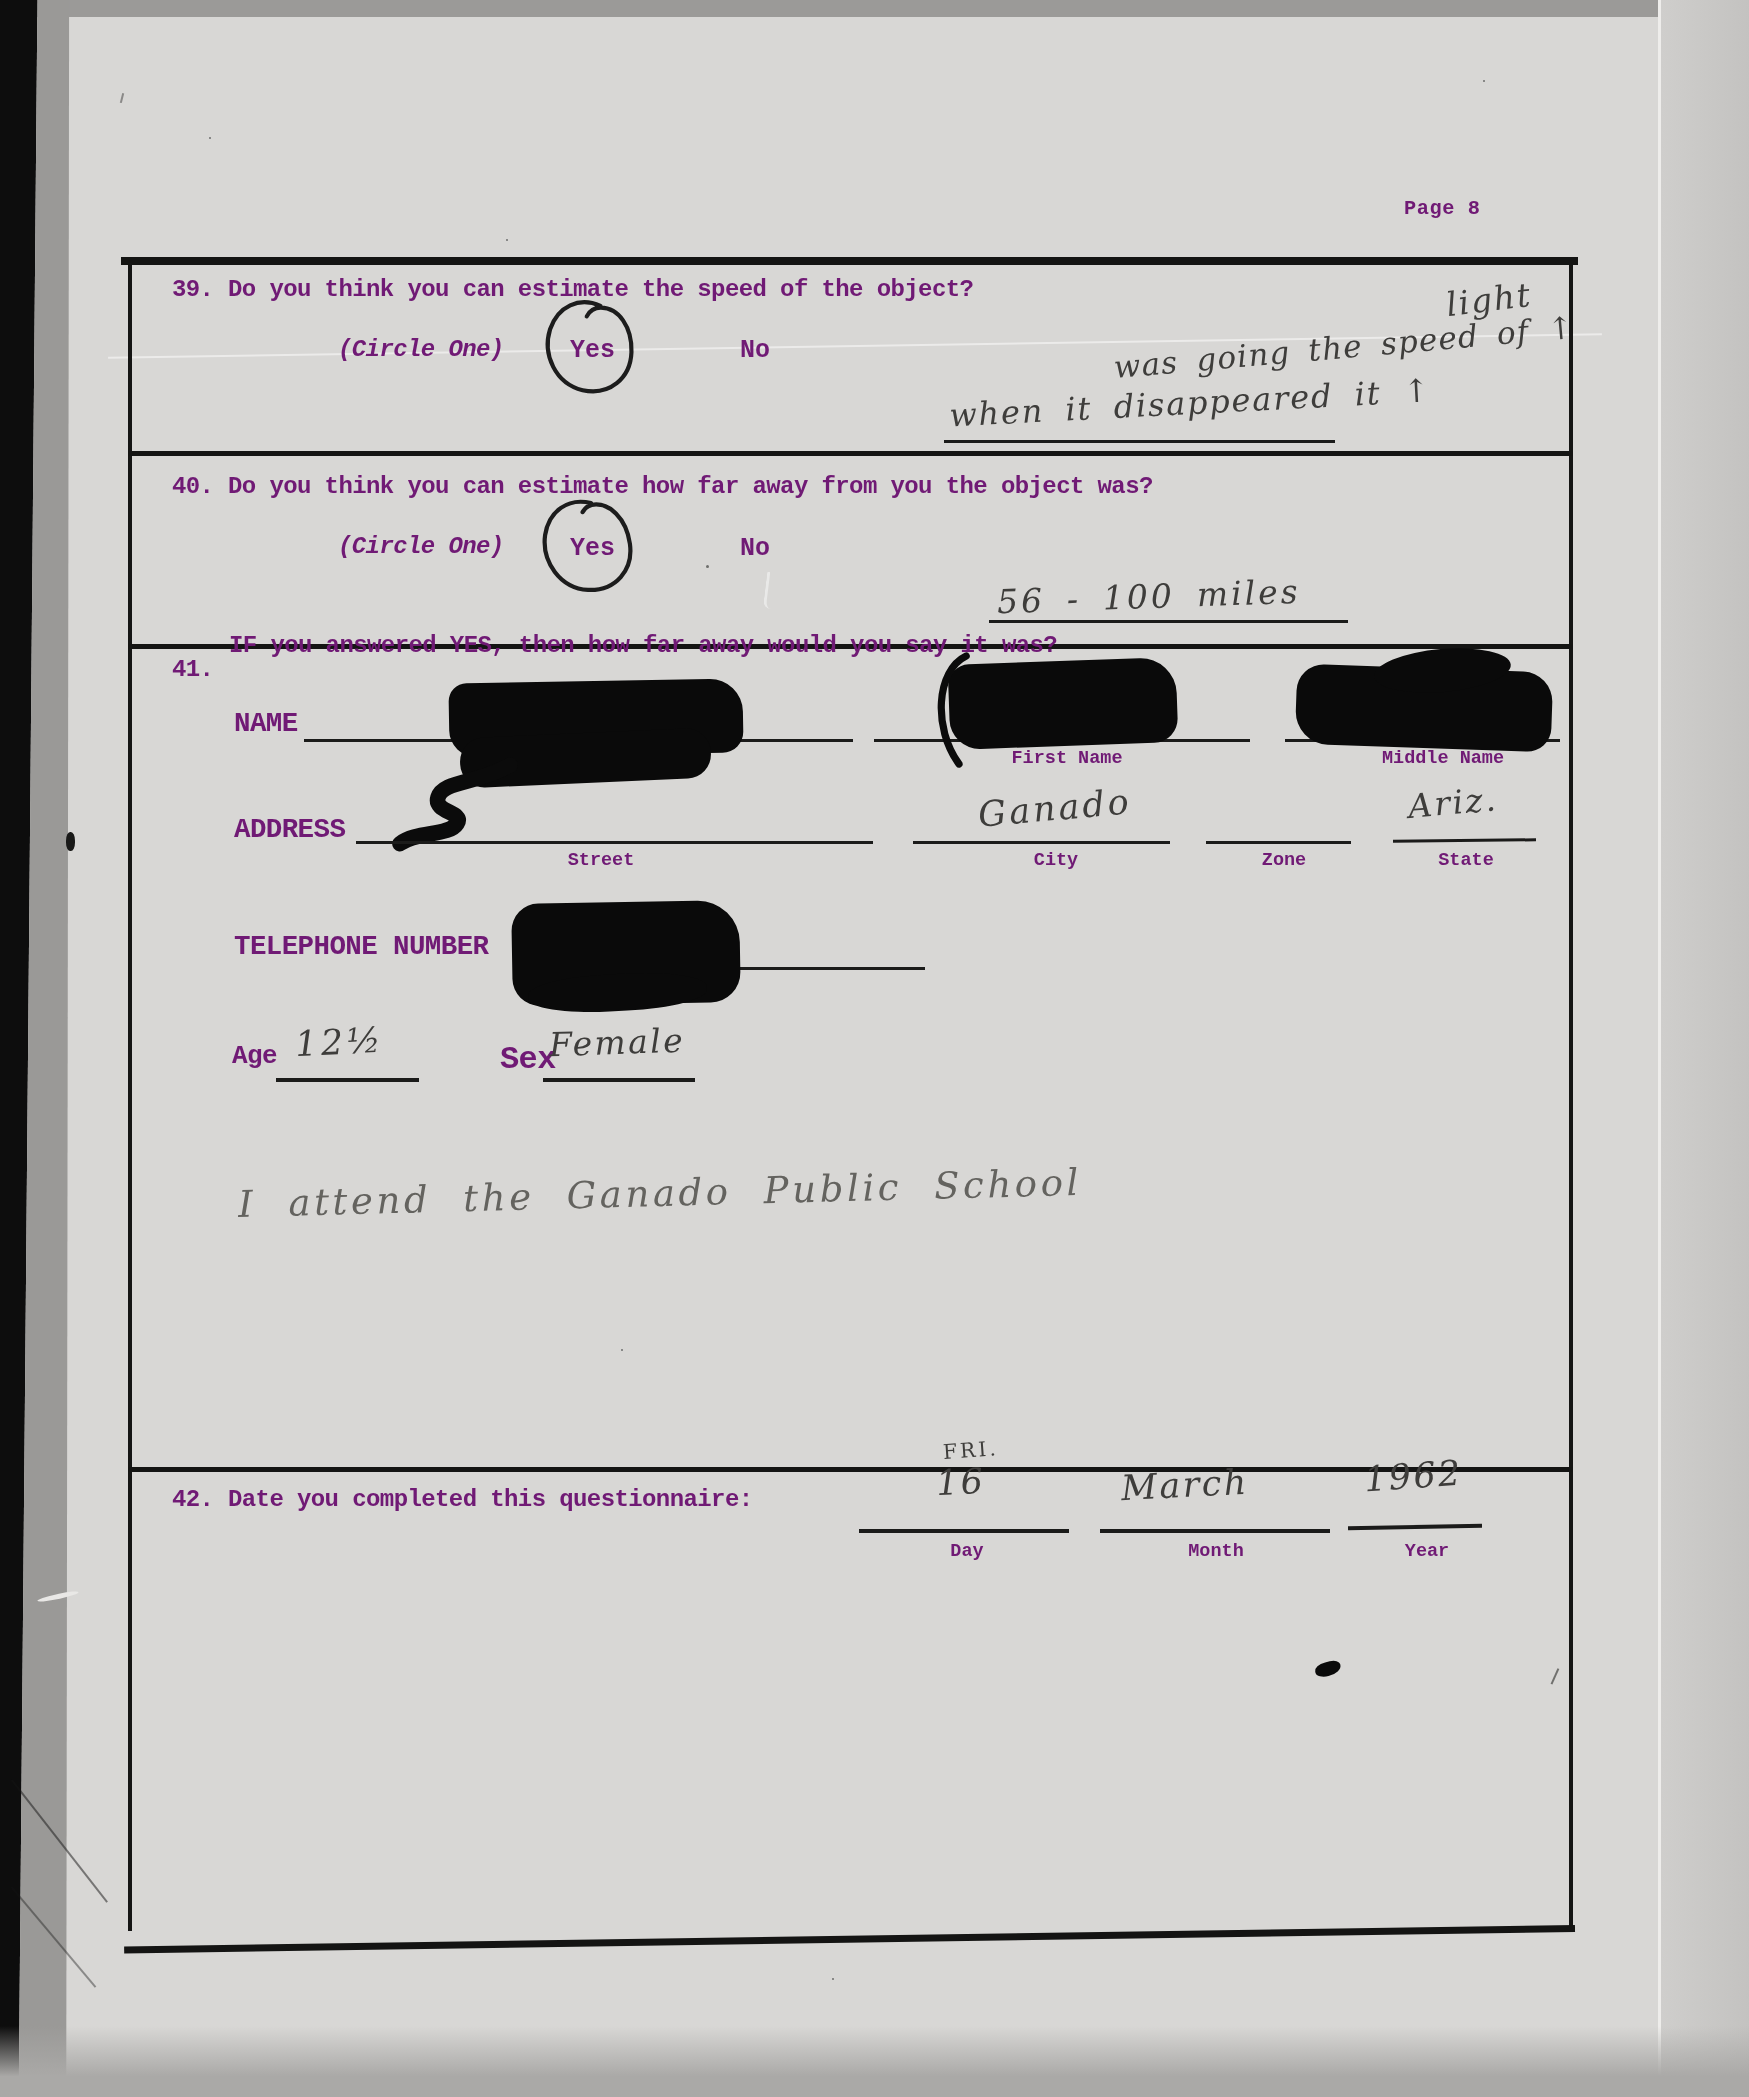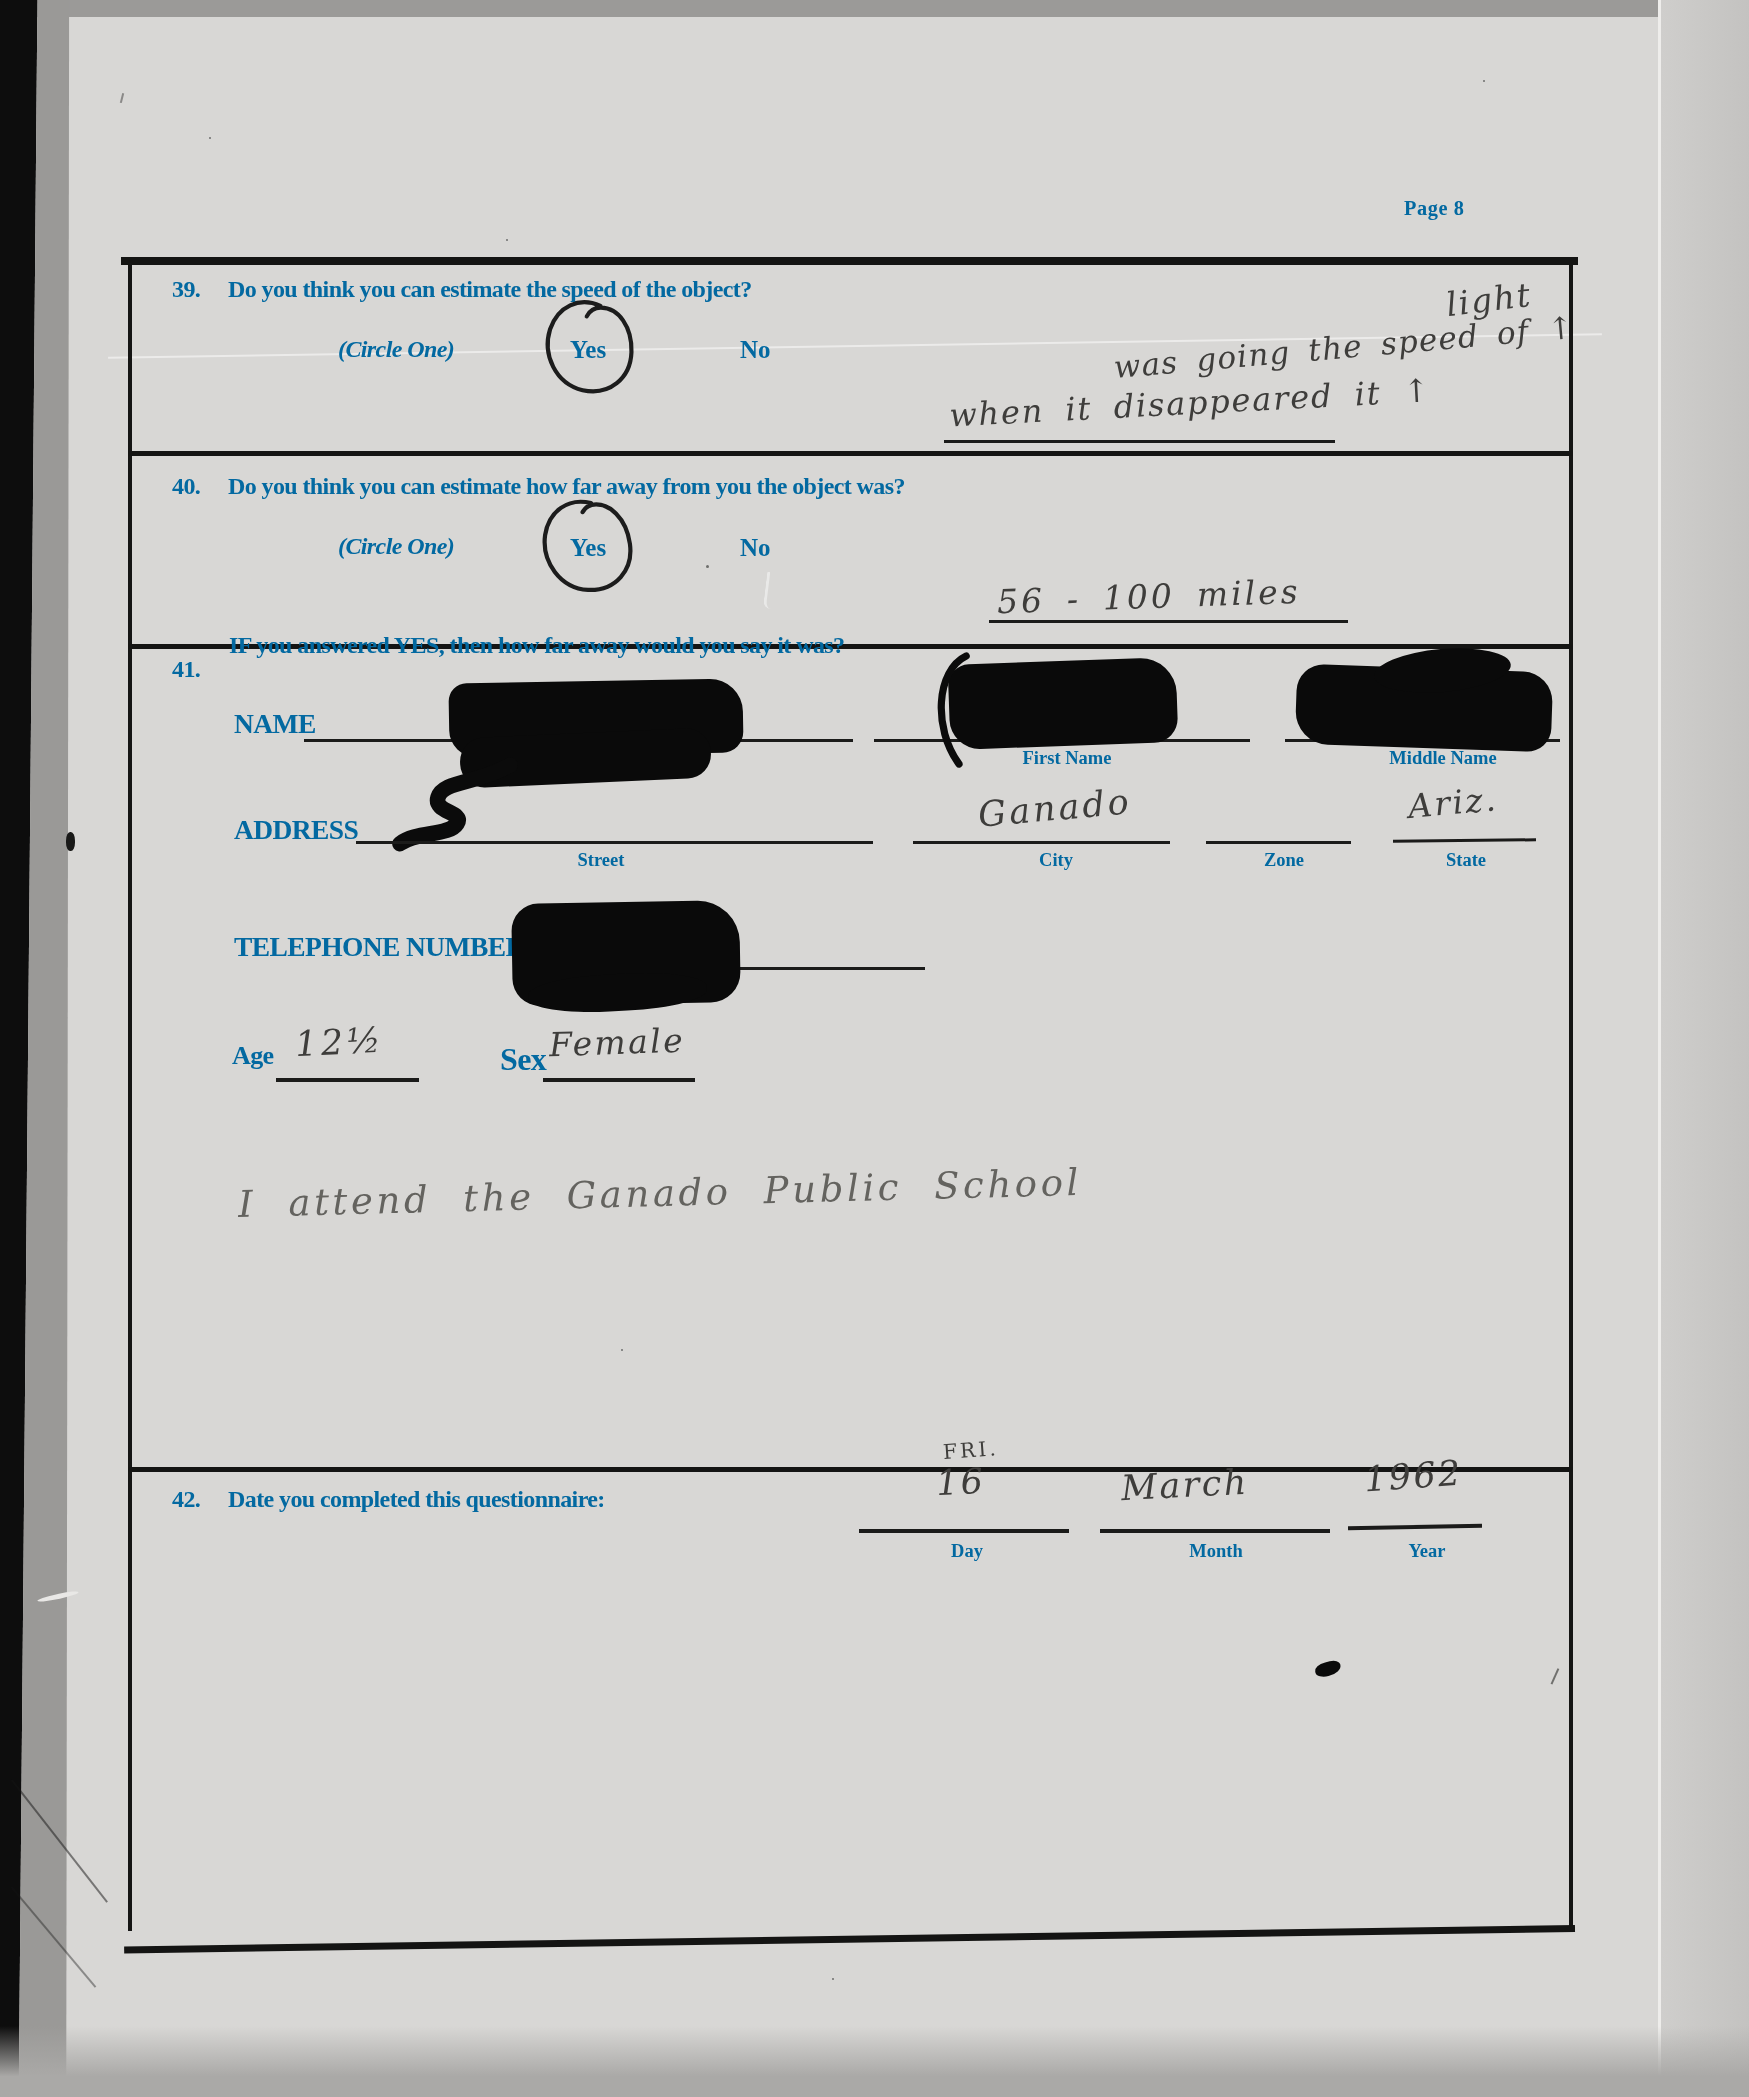--- a/index.html
+++ b/index.html
@@ -2,21 +2,21 @@
 <html style="font-size:9.6px"><head>
 <meta charset="utf-8">
 <style>
   html,body{margin:0;padding:0;background:#2a2a2a;}
   #scan{
     position:relative; width:1750px; height:2097px; overflow:hidden;
     background:#d8d7d5;
   }
   .abs{position:absolute;}
   
-  .t{position:absolute; font-family:Liberation Serif, serif; font-weight:bold; color:#0369a1; white-space:nowrap;text-align:center;}
+  .t{position:absolute; font-family:Liberation Mono, monospace; font-weight:bold; color:#701a75; white-space:nowrap;text-align:center;}
   .q{font-size:24px; letter-spacing:-0.6px;}
   .ital{font-size:24px; font-style:italic; letter-spacing:-0.6px;}
   .yesno{font-size:25px;}
   .caps{font-size:27.5px; letter-spacing:-0.6px;}
   .lbl{font-size:18.5px; transform:translateX(-50%);}
   .pagelbl{font-size:20.3px; letter-spacing:0.6px;}
   
   .hw{position:absolute; font-family:"DejaVu Serif",serif; font-style:italic; color:#3e3d3b; white-space:nowrap;}
   .hw-pencil{color:#504f4b;}
   

